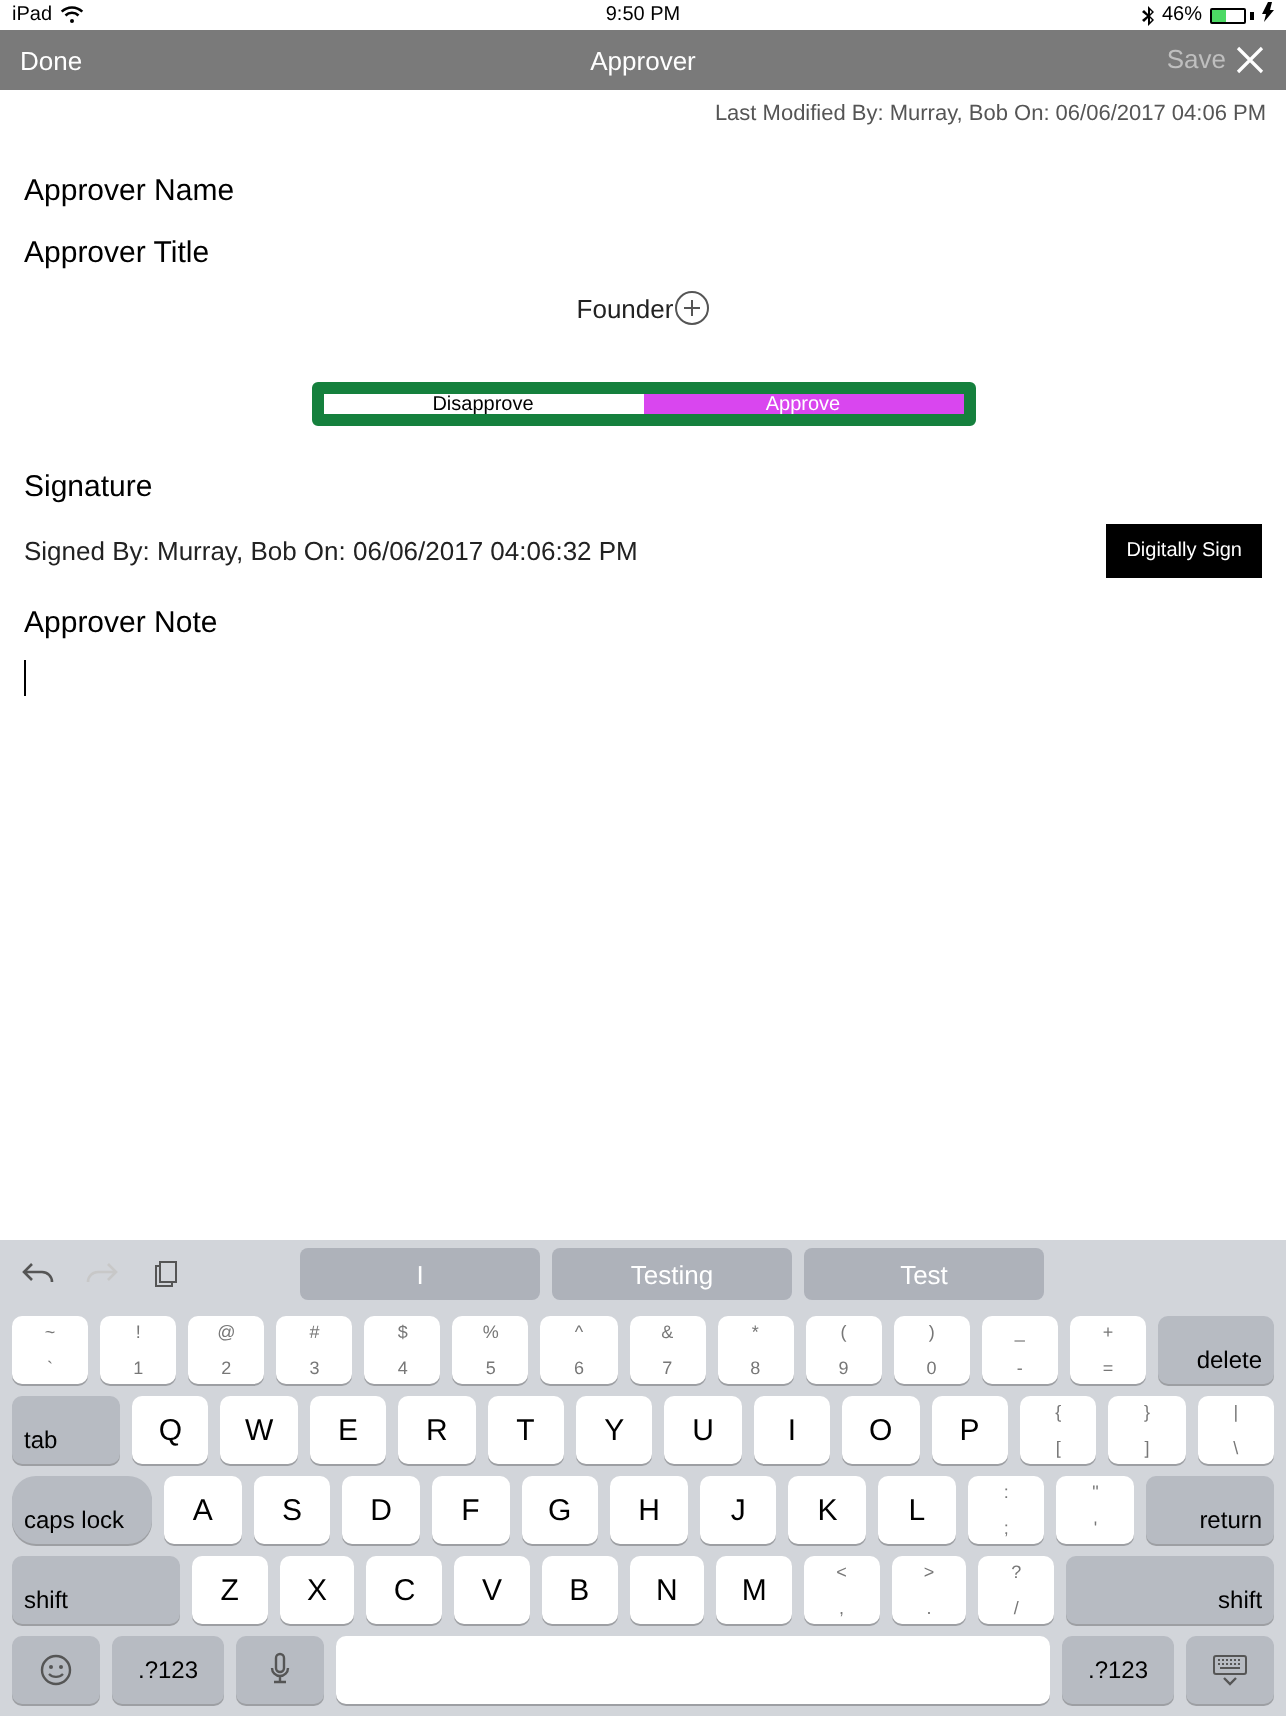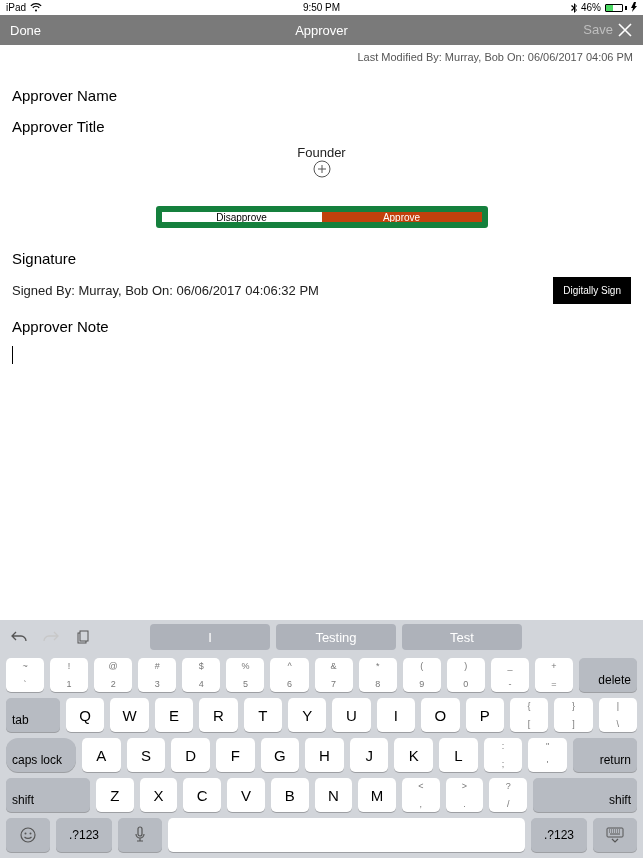--- a/index.html
+++ b/index.html
@@ -21,28 +21,28 @@
     .nav-right { display:flex; align-items:flex-start; gap:4px; }
     .nav-save { color:#bfbfbf; }
     .close-x svg { display:block; }
 
     .last-mod { text-align:right; font-size:11px; color:#555; padding:6px 10px 0 0; }
 
     .content { padding:10px 12px 0 12px; }
     .field-label { font-size:15px; margin-top:14px; margin-bottom:10px; }
     .field-value { font-size:13px; color:#222; }
 
-    .title-row { display:flex; align-items:center; justify-content:flex-end;flex-direction:column; }
+    .title-row { display:flex; align-items:center; justify-content:center; }
     .plus-circle { width:18px; height:18px; }
     .plus-circle svg { display:block; }
 
     .seg-wrap { display:flex; justify-content:center; margin-top:28px; }
     .seg { display:flex; border:6px solid #15803d; border-radius:3px; overflow:hidden; height:22px; }
     .seg button { width:160px; font-size:10px; border:none; background:#fff; color:#000; cursor:pointer; }
-    .seg button.active { background:#c2410c; color:#fff; }
+    .seg button.active { background:#d946ef; color:#fff; }
 
     .sig-row { display:flex; align-items:center; justify-content:space-between; margin-top:8px; }
     .dsign { background:#000; color:#fff; border:none; font-size:10px; padding:8px 10px; cursor:pointer; }
 
     .note-area { margin-top:8px; }
     .cursor { display:inline-block; width:1px; height:18px; background:#000; vertical-align:middle; }
 
     
     .keyboard { position:absolute; left:0; right:0; bottom:0; height:238px; background:#d2d5da; display:flex; flex-direction:column; font-size:13px; }
     .kb-top { height:34px; display:flex; align-items:center; padding:0 8px; gap:10px; }

